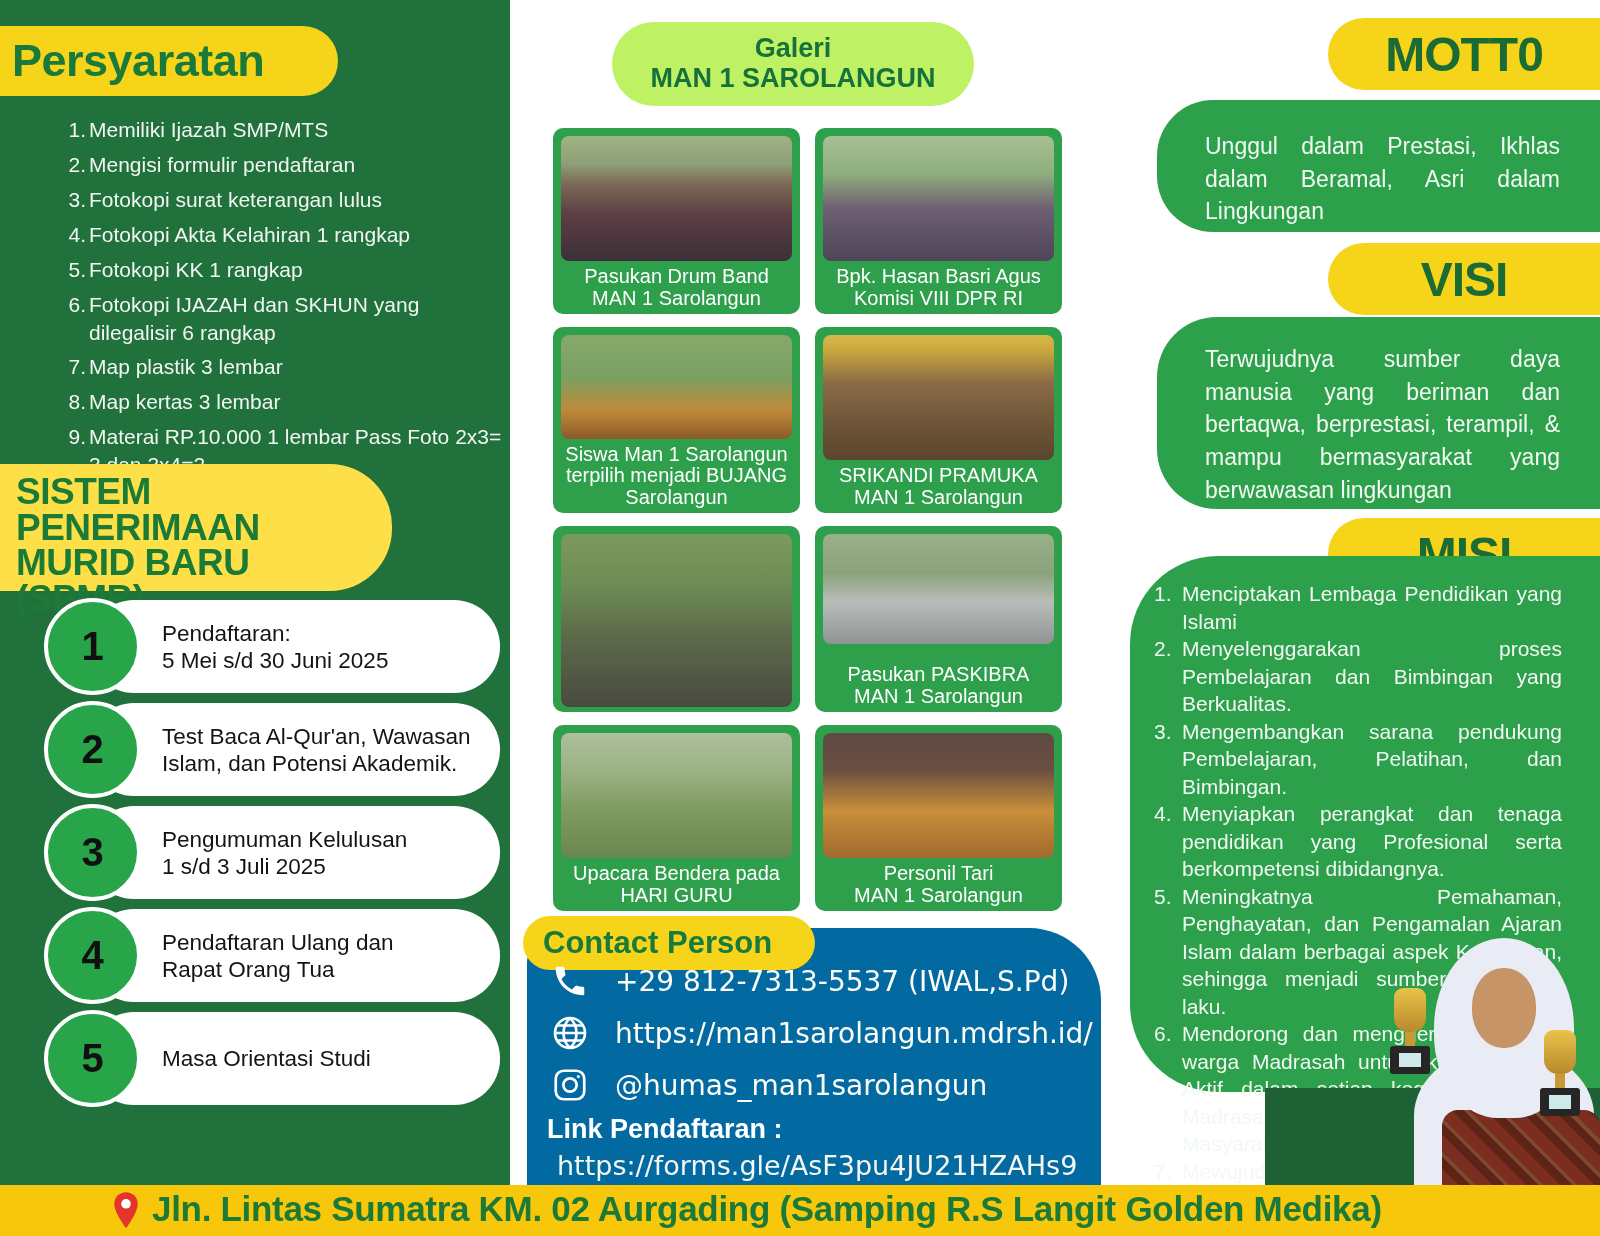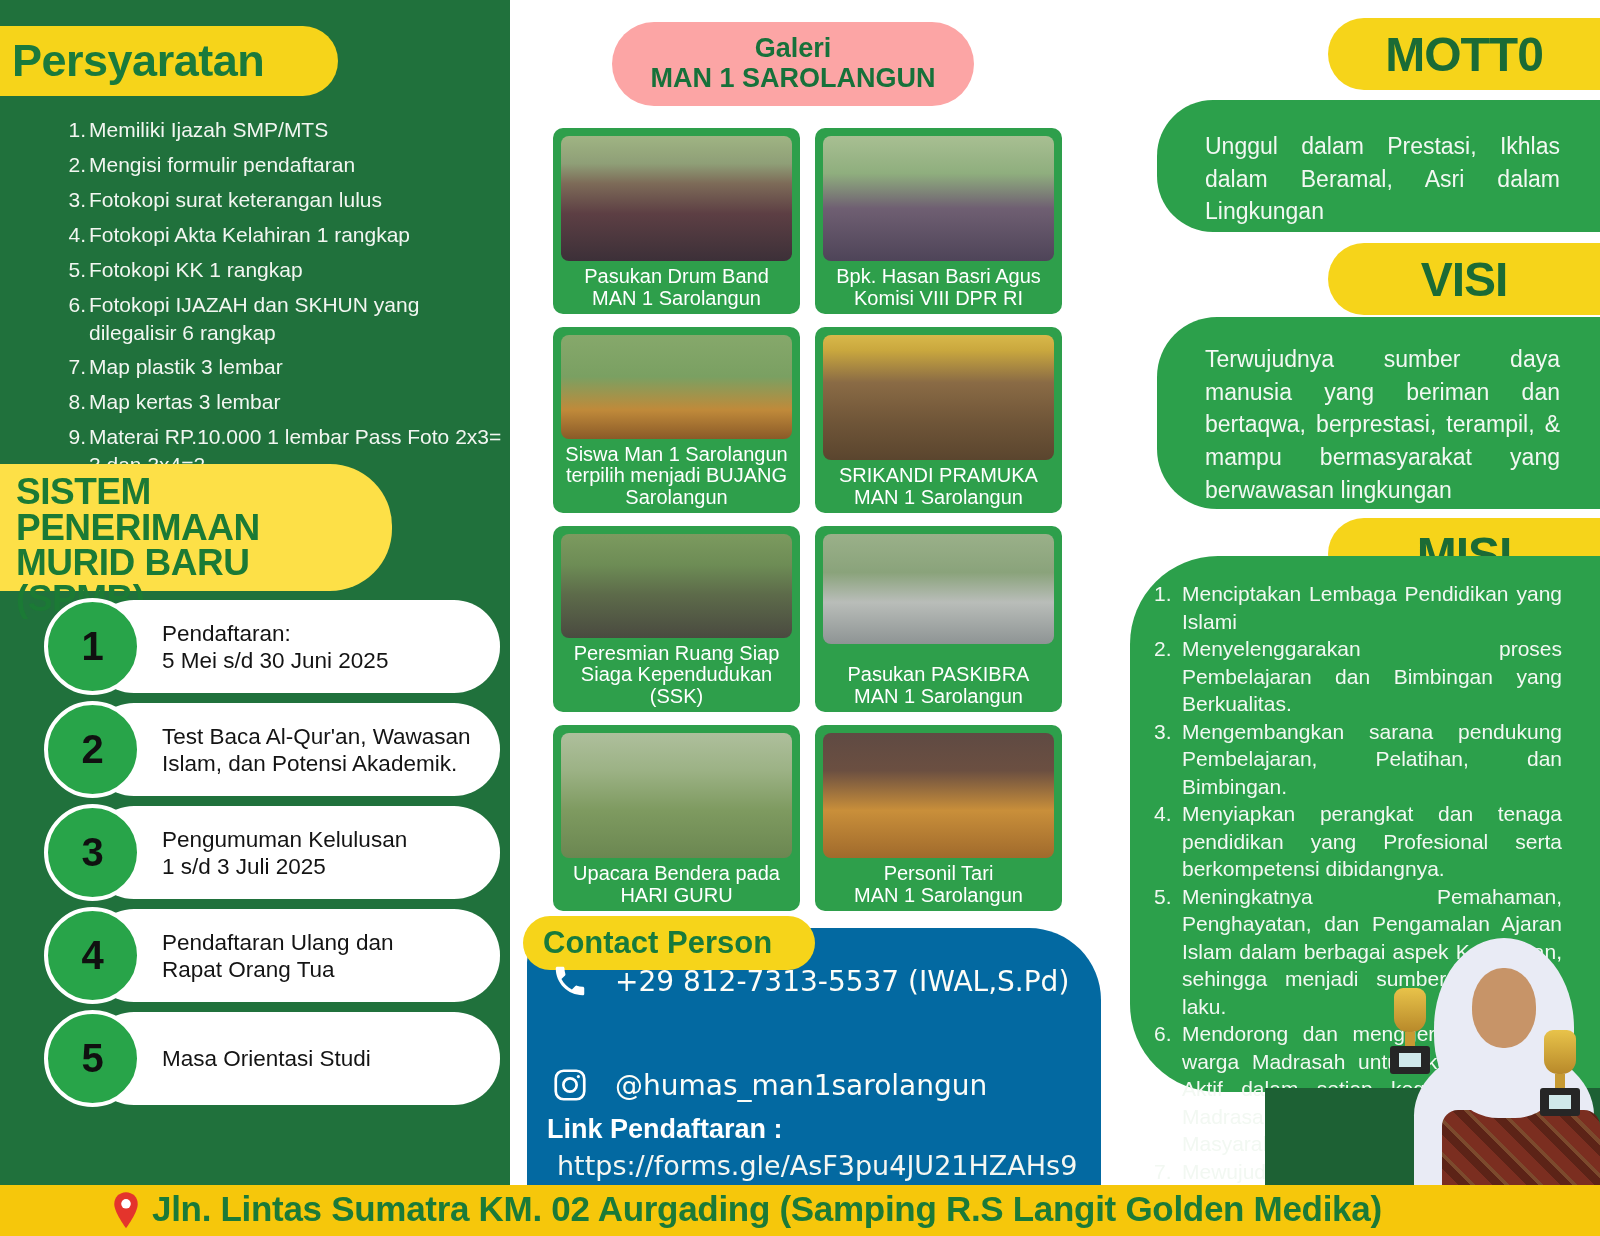--- a/index.html
+++ b/index.html
@@ -21,21 +21,21 @@
   .spmb-pill div{font-size:37px;line-height:.96;font-weight:800;color:#1B7A35;letter-spacing:-.5px;}
   .step{position:absolute;left:0;width:510px;height:97px;}
   .step-pill{position:absolute;left:88px;top:2px;width:412px;height:93px;background:#ffffff;
              border-radius:46px;display:flex;align-items:center;padding-left:74px;box-sizing:border-box;}
   .step-pill span{font-size:22.5px;color:#141414;line-height:1.2;}
   .step-circle{position:absolute;left:44px;top:0;width:97px;height:97px;background:#28A449;
                border:4px solid #fff;border-radius:50%;box-sizing:border-box;display:flex;
                align-items:center;justify-content:center;font-size:40px;font-weight:800;color:#101010;z-index:2;}
 
   
-  .galeri-pill{position:absolute;left:612px;top:22px;width:362px;height:84px;background:#fca5a5;
+  .galeri-pill{position:absolute;left:612px;top:22px;width:362px;height:84px;background:#bef264;
                border-radius:42px;display:flex;flex-direction:column;align-items:center;justify-content:center;
                color:#17713A;font-weight:800;}
   .galeri-l1{font-size:27px;line-height:1.1;}
   .galeri-l2{font-size:27px;line-height:1.1;}
   .card{position:absolute;width:247px;height:186px;background:#2E9F4B;border-radius:10px;
         padding:8px 8px 5px;box-sizing:border-box;display:flex;flex-direction:column;}
   .card .photo{flex:1;border-radius:8px;min-height:0;}
   .card .cap{color:#fff;font-size:20px;line-height:1.07;text-align:center;padding-top:5px;}
   .ph1{background:linear-gradient(180deg,#9fb483 0%,#8f9f77 22%,#7d6b58 38%,#5d3f44 62%,#3c3038 100%);}
   .ph2{background:linear-gradient(180deg,#a8bf92 0%,#8fae7e 30%,#6f5f72 58%,#4e4458 100%);}
@@ -219,23 +219,20 @@
 terpilih menjadi BUJANG
 Sarolangun</div>
   </div>
   <div class="card" style="left:815px;top:327px;">
     <div class="photo ph4"></div>
     <div class="cap pre">SRIKANDI PRAMUKA
 MAN 1 Sarolangun</div>
   </div>
   <div class="card" style="left:553px;top:526px;">
     <div class="photo ph5"></div>
-    <div class="cap pre">Peresmian Ruang Siap
-Siaga Kependudukan
-(SSK)</div>
   </div>
   <div class="card" style="left:815px;top:526px;gap:15px;">
     <div class="photo ph6"></div>
     <div class="cap pre">Pasukan PASKIBRA
 MAN 1 Sarolangun</div>
   </div>
   <div class="card" style="left:553px;top:725px;">
     <div class="photo ph7"></div>
     <div class="cap pre">Upacara Bendera pada
 HARI GURU</div>
@@ -250,20 +247,29 @@
     <div class="contact-pill">
       <span>Contact Person</span>
     </div>
     <div class="c-row" style="top:30px;">
       <span class="c-icon">
         <svg width="38" height="38" viewBox="0 0 24 24">
             <path d="M6.6 10.8c1.4 2.8 3.8 5.2 6.6 6.6l2.2-2.2c.3-.3.7-.4 1-.2 1.1.4 2.3.6 3.6.6.6 0 1 .4 1 1V20c0 .6-.4 1-1 1C10.6 21 3 13.4 3 4c0-.6.4-1 1-1h3.5c.6 0 1 .4 1 1 0 1.2.2 2.4.6 3.6.1.3 0 .7-.2 1l-2.3 2.2z" fill="#ffffff"></path>
           </svg>
       </span>
       <span>+29 812-7313-5537 (IWAL,S.Pd)</span>
+    </div>
+    <div class="c-row" style="top:82px;">
+      <span class="c-icon">
+        <svg width="40" height="40" viewBox="0 0 24 24" fill="none" stroke="#ffffff" stroke-width="1.6">
+            <circle cx="12" cy="12" r="9"></circle>
+            <path d="M3 12h18M12 3c2.6 2.4 3.9 5.6 3.9 9S14.6 18.6 12 21M12 3c-2.6 2.4-3.9 5.6-3.9 9S9.4 18.6 12 21M4.6 7.5h14.8M4.6 16.5h14.8"></path>
+          </svg>
+      </span>
+      <span>https://man1sarolangun.mdrsh.id/</span>
     </div>
     <div class="c-row" style="top:134px;">
       <span class="c-icon">
         <svg width="38" height="38" viewBox="0 0 24 24" fill="none" stroke="#ffffff" stroke-width="1.7">
             <rect x="3" y="3" width="18" height="18" rx="5"></rect>
             <circle cx="12" cy="12" r="4.2"></circle>
             <circle cx="17.3" cy="6.7" r="1" fill="#ffffff" stroke="none"></circle>
           </svg>
       </span>
       <span>@humas_man1sarolangun</span>

